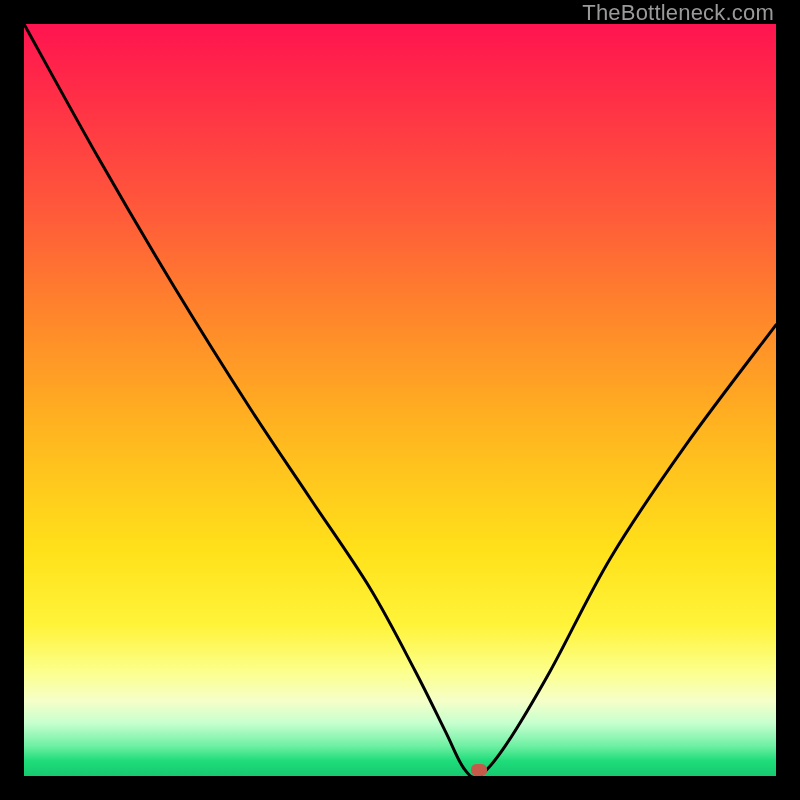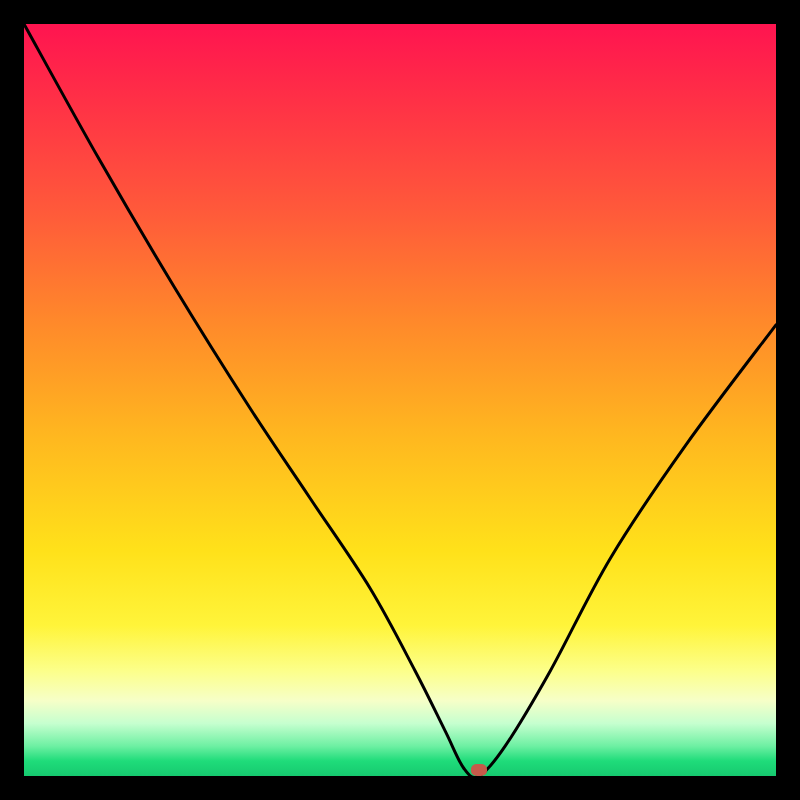--- a/index.html
+++ b/index.html
@@ -67,20 +67,21 @@
     height: 12px;
     border-radius: 6px / 5px;
     background: #c65a4a;
     transform: translate(-50%, -50%);
   }
 </style>
 </head>
 <body>
 
 <div class="frame">
+  <div class="watermark">TheBottleneck.com</div>
 
   <div class="plot">
     <svg class="curve" viewBox="0 0 752 752" preserveAspectRatio="none">
       <path id="curve-path" d="M 0.00 0.00 C 12.53 22.56, 50.13 91.49, 75.20 135.36 C 100.27 179.23, 125.33 221.84, 150.40 263.20 C 175.47 304.56, 203.04 348.43, 225.60 383.52 C 248.16 418.61, 265.71 443.68, 285.76 473.76 C 305.81 503.84, 328.37 535.17, 345.92 564.00 C 363.47 592.83, 378.51 622.91, 391.04 646.72 C 403.57 670.53, 412.97 690.59, 421.12 706.88 C 429.27 723.17, 434.28 736.96, 439.92 744.48 C 445.56 752.00, 448.07 755.76, 454.96 752.00 C 461.85 748.24, 469.37 739.47, 481.28 721.92 C 493.19 704.37, 508.85 678.05, 526.40 646.72 C 543.95 615.39, 564.00 571.52, 586.56 533.92 C 609.12 496.32, 634.19 459.97, 661.76 421.12 C 689.33 382.27, 736.96 320.85, 752.00 300.80" fill="none" stroke="#000000" stroke-width="3" stroke-linejoin="round" stroke-linecap="round"></path>
     </svg>
     <div id="min-marker" class="marker" style="left: 454.96px; top: 745.984px; background: rgb(198, 90, 74);"></div>
   </div>
 </div>
 
 </body></html>

